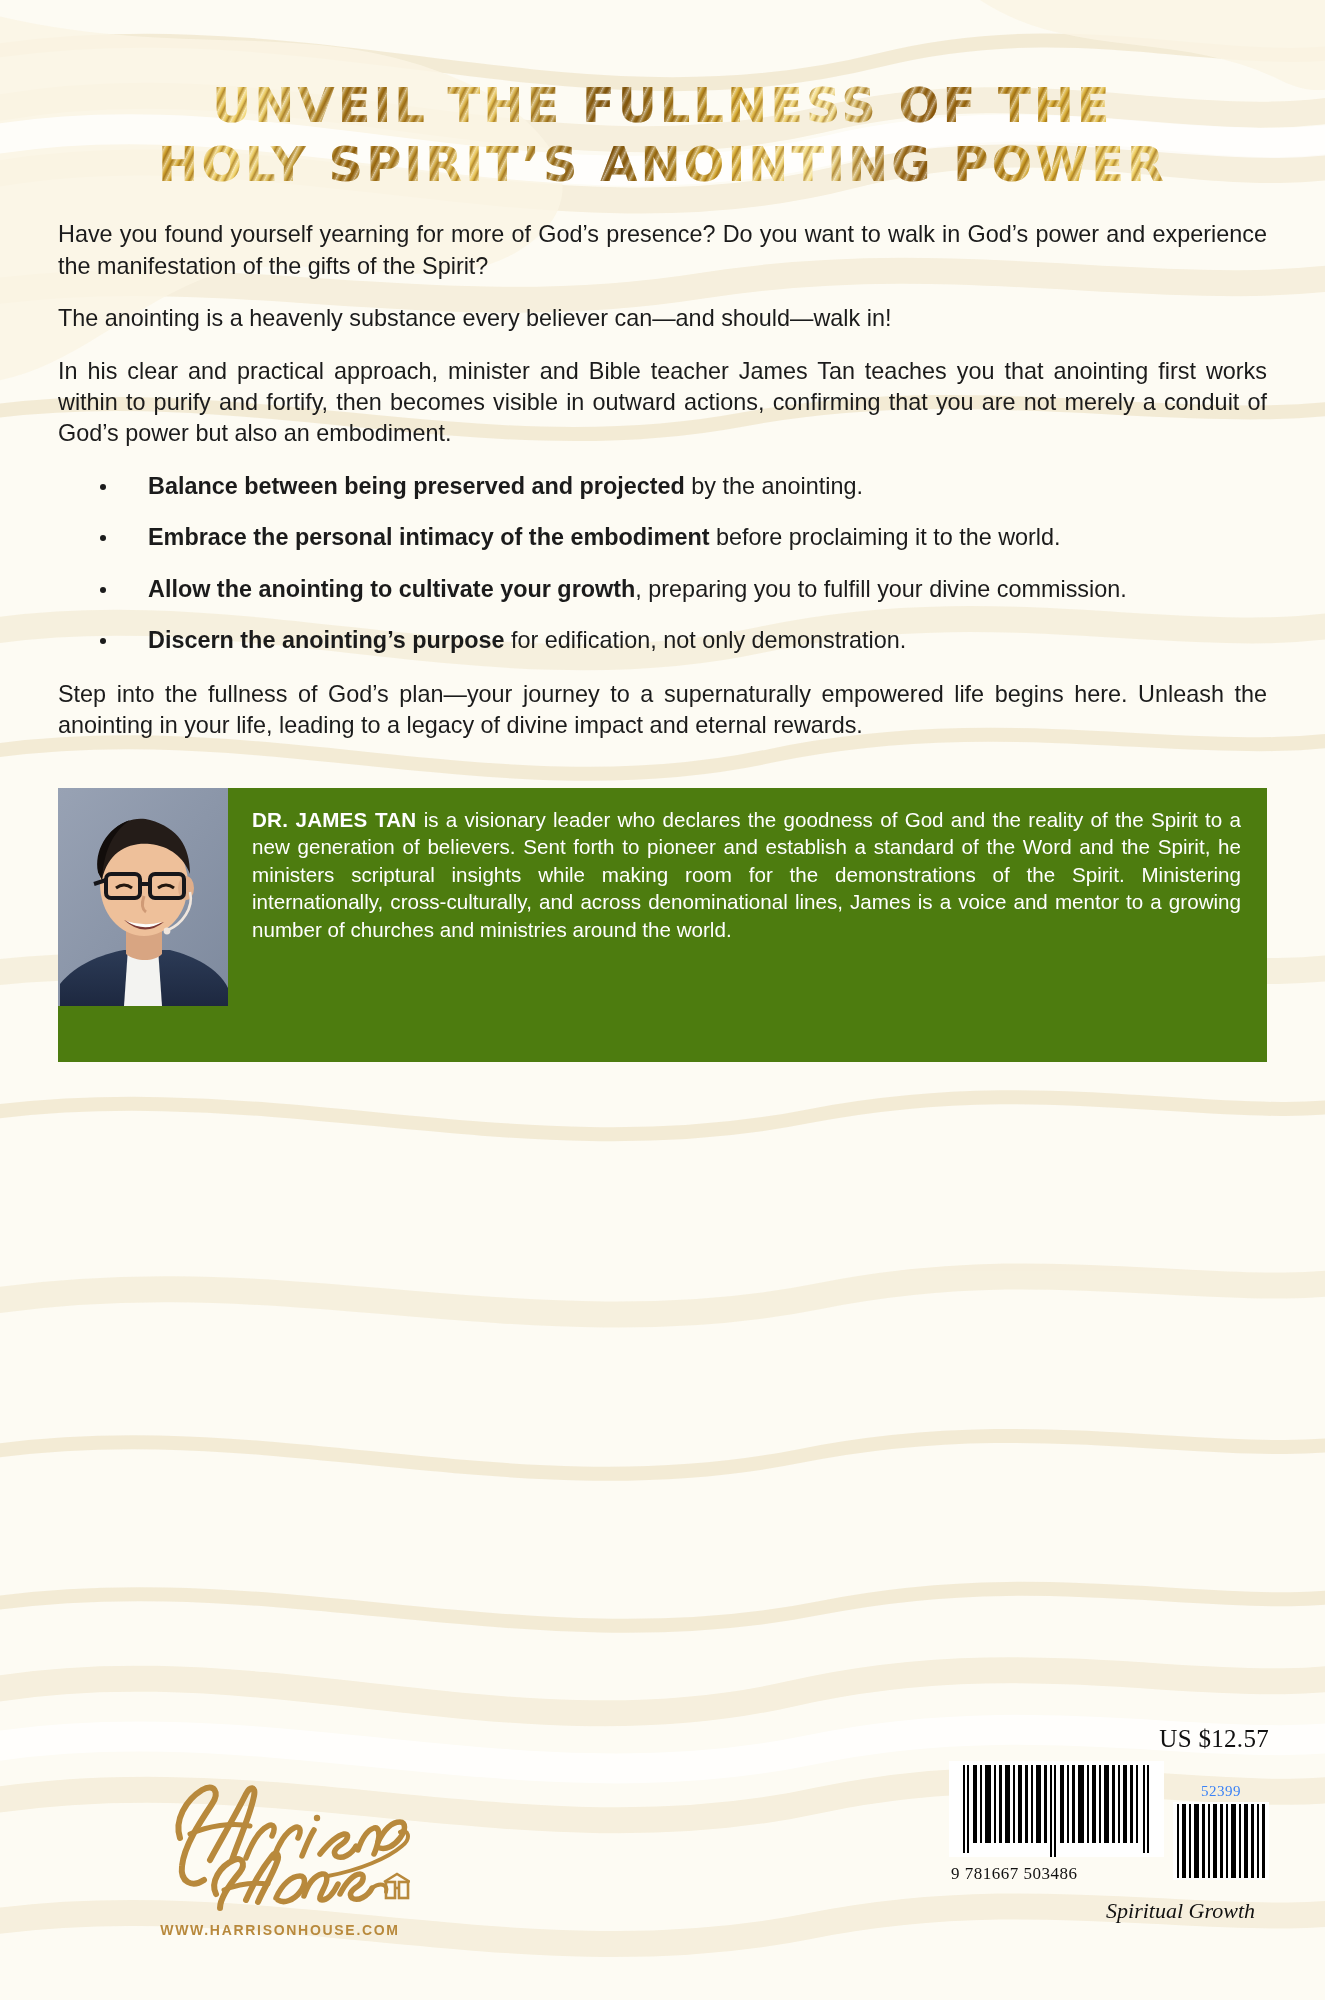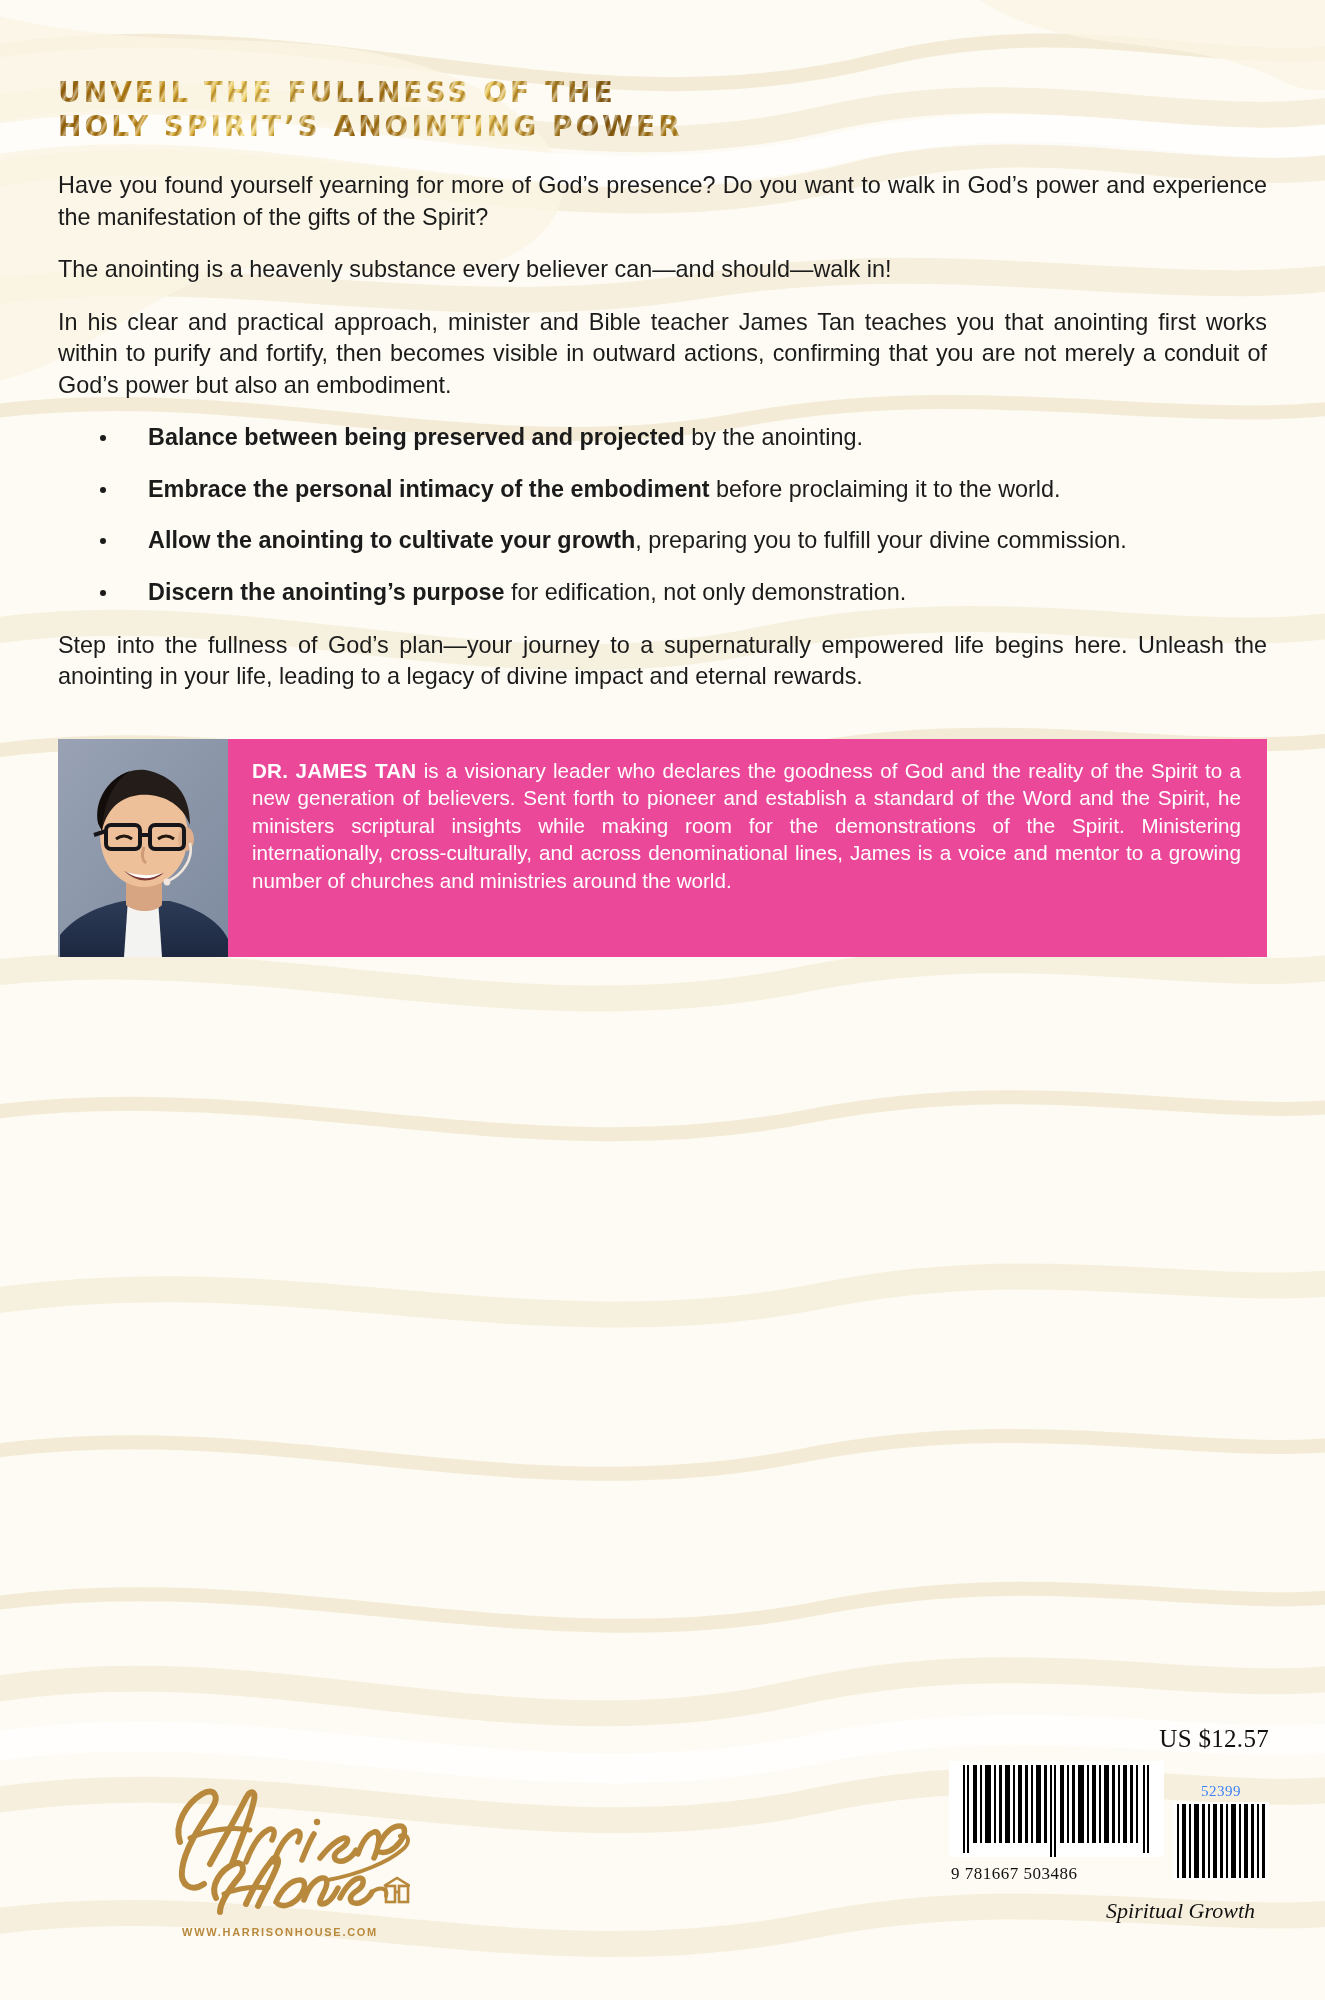--- a/index.html
+++ b/index.html
@@ -31,23 +31,24 @@
     width: 1325px;
     height: 2000px;
     box-sizing: border-box;
     padding: 0 58px;
   }
 
   
   .headline {
     margin: 0;
     padding-top: 76px;
+    text-align: center;
     font-family: "DejaVu Sans", sans-serif;
     font-weight: 700;
-    font-size: 28px;
+    font-size: 48px;
     line-height: 1.22;
     letter-spacing: 3.0px;
     text-transform: uppercase;
     color: #b8860f;
     background-image:
       repeating-linear-gradient(116deg,
         rgba(255,255,255,0.55) 0px,
         rgba(255,255,255,0.0) 3px,
         rgba(120,70,0,0.45) 5px,
         rgba(255,255,255,0.30) 8px),
@@ -102,22 +103,22 @@
     height: 6px;
     border-radius: 50%;
     background: #1b1b1b;
   }
   .bullet b { font-weight: 700; }
 
   
   .bio {
     display: flex;
     margin-top: 46px;
-    height: 218px;
-    background: #ec4899;
+    height: 274px;
+    background: #4d7c0f;
     overflow: hidden;
   }
   .bio-photo {
     flex: 0 0 170px;
     width: 170px;
     height: 218px;
     position: relative;
     overflow: hidden;
     background: #8e99ad;
   }
@@ -147,21 +148,21 @@
   .publisher {
     position: absolute;
     left: 150px;
     bottom: 62px;
     width: 260px;
     text-align: center;
   }
   .pub-logo { display: block; }
   .pub-url {
     margin-top: 10px;
-    font-size: 11px;
+    font-size: 14px;
     letter-spacing: 1.7px;
     font-weight: 700;
     color: #b8893c;
     text-align: center;
   }
 
   .barcode-block {
     position: absolute;
     right: 56px;
     bottom: 76px;

